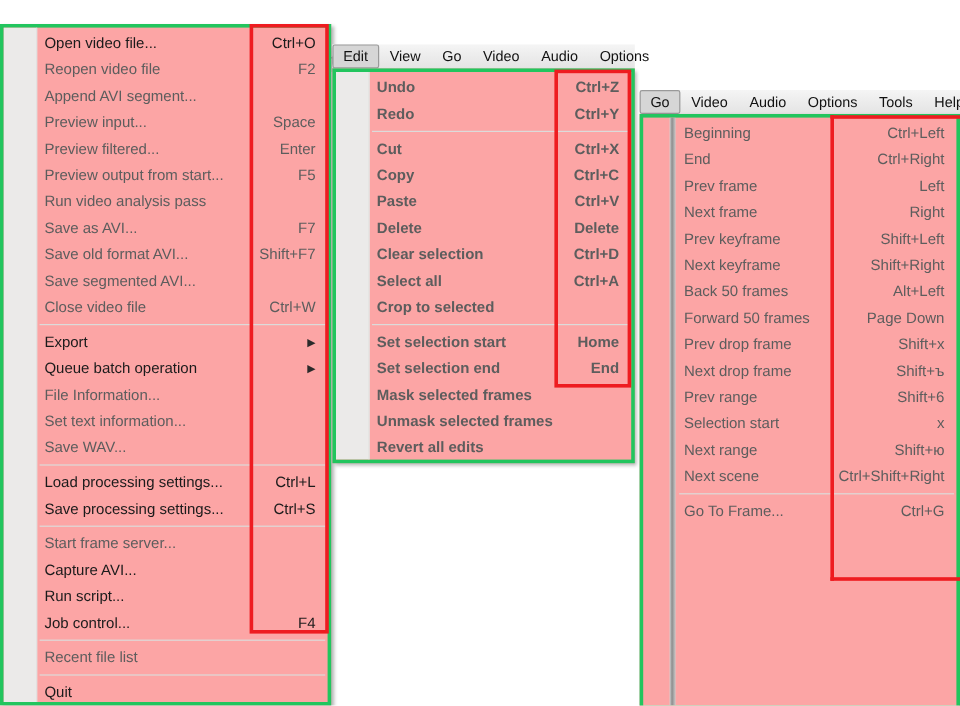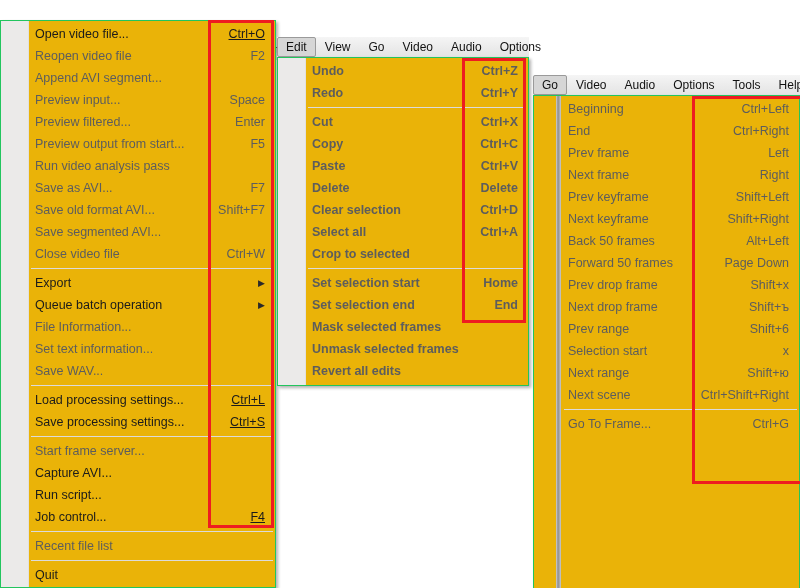--- a/index.html
+++ b/index.html
@@ -37,22 +37,22 @@
   .menubar .mb-item.active {
     background: #d6d6d6;
     border: 1px solid #9a9a9a;
     border-radius: 2px;
     padding: 1px 8px 2px 8px;
   }
 
   
   .panel {
     position: absolute;
-    background: #eab308;
-    border: 1px solid #22c55e;
+    background: #fca5a5;
+    border: 3px solid #22c55e;
     box-shadow: 2px 2px 3px rgba(0,0,0,0.30);
     padding: 2px 0 2px 0;
     font-size: 12.5px;
     overflow: hidden;
   }
   .panel .gutter {
     position: absolute;
     left: 0; top: 0; bottom: 0;
     width: 28px;
     background: #ebeae9;
@@ -68,21 +68,21 @@
     color: #5d5d5d;
     white-space: nowrap;
   }
   .mi.enabled { color: #1b1b1b; }
   .mi .lbl { flex: 0 0 auto; }
   .mi .sc {
     position: absolute;
     right: 10px;
     color: #5d5d5d;
   }
-  .mi.enabled .sc { color: #1b1b1b; text-decoration: underline; }
+  .mi.enabled .sc { color: #1b1b1b; }
   .mi .arrow {
     position: absolute;
     right: 10px;
     font-size: 9px;
     color: #2a2a2a;
     line-height: 1;
   }
   .sep {
     height: 1px;
     background: #dcdbda;

